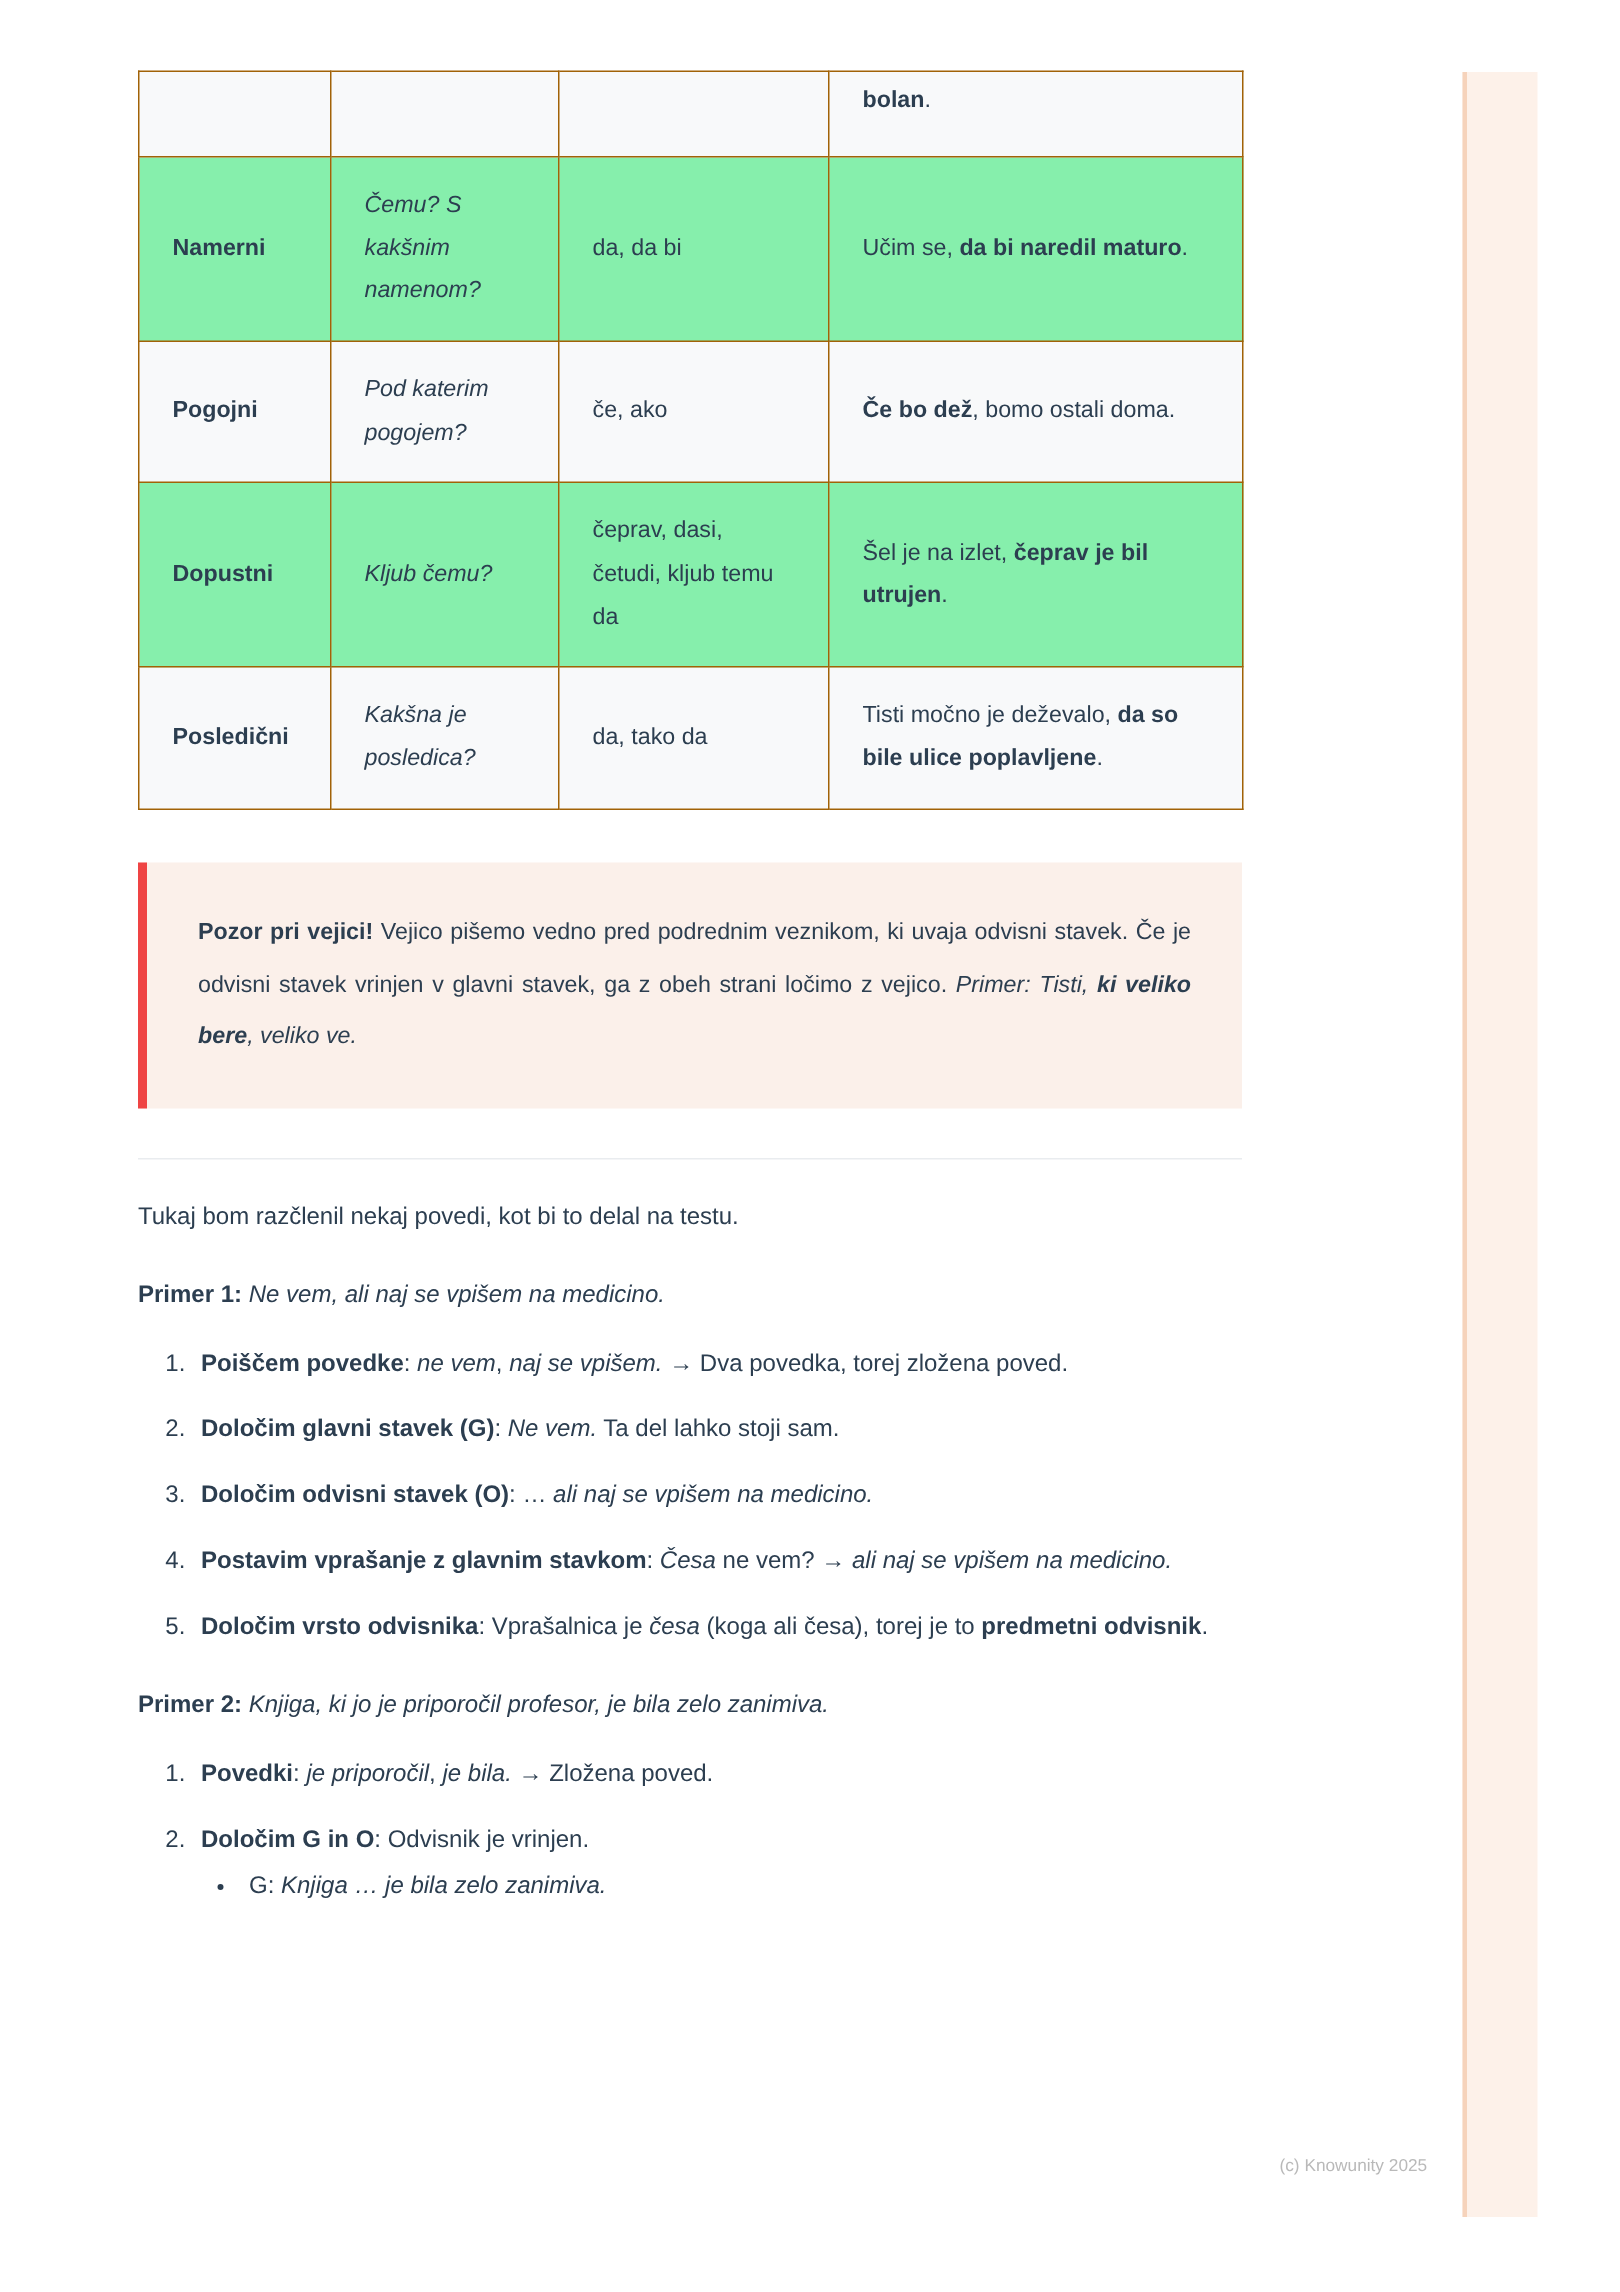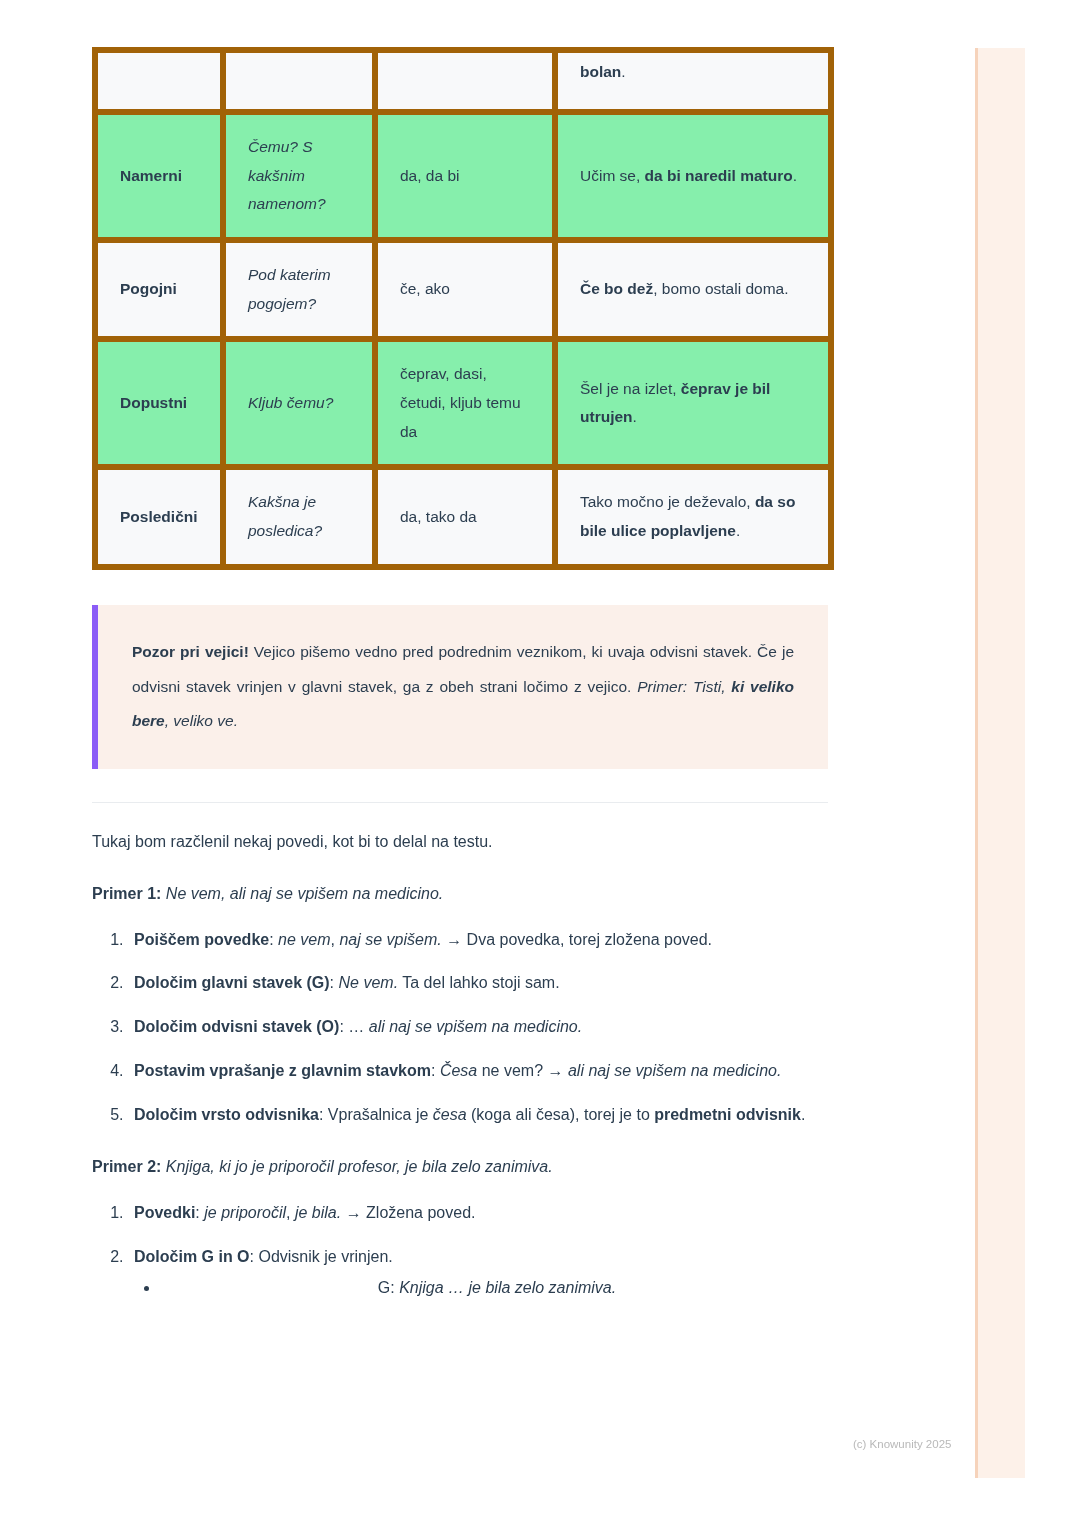--- a/index.html
+++ b/index.html
@@ -49,21 +49,21 @@
     table-layout: fixed;
     margin-top: 47px;
     border: 1px solid #e9ecef;
   }
   .rules-table col.c1 { width: 128px; }
   .rules-table col.c2 { width: 152px; }
   .rules-table col.c3 { width: 180px; }
   .rules-table col.c4 { width: 276px; }
 
   .rules-table td {
-    border: 6px solid #a16207;
+    border: 1px solid #a16207;
     padding: 18px 22px;
     vertical-align: middle;
     font-size: 15.5px;
     line-height: 1.85;
     color: #2c3e50;
   }
   .rules-table tr.alt td { background: #f8f9fa; }
   .rules-table tr.plain td { background: #86efac; }
 
   .cell-type { font-weight: bold; font-size: 15.5px; margin-top: 28px; }
@@ -75,21 +75,21 @@
   .rules-table tr.clipped td {
     padding-top: 0;
     padding-bottom: 18px;
     height: 38px;
   }
 
   
   .callout {
     margin-top: 35px;
     background: #fbf0ea;
-    border-left: 6px solid #8b5cf6;
+    border-left: 6px solid #ef4444;
     padding: 30px 34px 30px 34px;
     box-sizing: border-box;
     width: 736px;
   }
   .callout p {
     margin: 0;
     font-size: 15.5px;
     line-height: 2.25;
     text-align: justify;
     color: #2c3e50;
@@ -139,21 +139,20 @@
     padding-left: 6px;
   }
   ol.steps > li:last-child { margin-bottom: 0; }
   ol.steps b { font-weight: bold; }
   ol.steps i { font-style: italic; }
 
   ul.subs {
     margin: 6px 0 0 0;
     padding-left: 26px;
     list-style-type: disc;
-    text-align: center;
   }
   ul.subs > li {
     font-size: 16px;
     line-height: 1.62;
     color: #2c3e50;
     padding-left: 6px;
   }
   ul.subs i { font-style: italic; }
 
   
@@ -208,21 +207,21 @@
         <td class="cell-type">Dopustni</td>
         <td class="cell-q">Kljub čemu?</td>
         <td class="cell-conj">čeprav, dasi, četudi, kljub temu da</td>
         <td class="cell-ex"><span>Šel je na izlet, </span><strong>čeprav je bil utrujen</strong><span>.</span></td>
       </tr>
 
       <tr class="alt">
         <td class="cell-type">Posledični</td>
         <td class="cell-q">Kakšna je posledica?</td>
         <td class="cell-conj">da, tako da</td>
-        <td class="cell-ex"><span>Tako močno je deževalo, </span><strong>da so bile ulice poplavljene</strong><span>.</span></td>
+        <td class="cell-ex"><span>Tisti močno je deževalo, </span><strong>da so bile ulice poplavljene</strong><span>.</span></td>
       </tr>
 
     </tbody>
   </table>
 
   <div class="callout">
     <p><b>Pozor pri vejici!</b><span> Vejico pišemo vedno pred podrednim veznikom, ki uvaja odvisni stavek. Če je odvisni stavek vrinjen v glavni stavek, ga z obeh strani ločimo z vejico. </span><i>Primer: Tisti, </i><span class="bi">ki veliko bere</span><i>, veliko ve.</i></p>
   </div>
 
   <div class="divider"></div>

